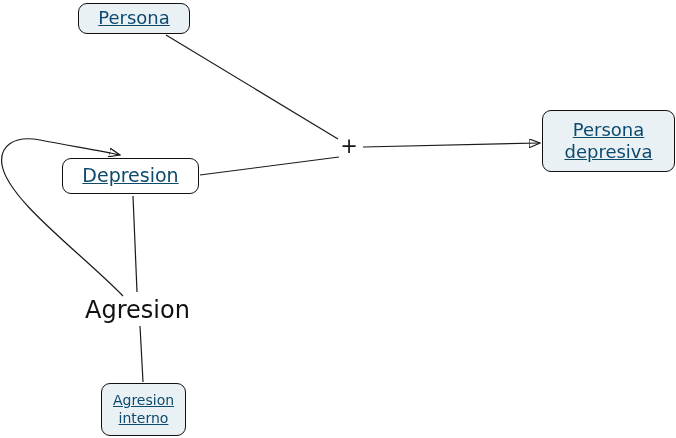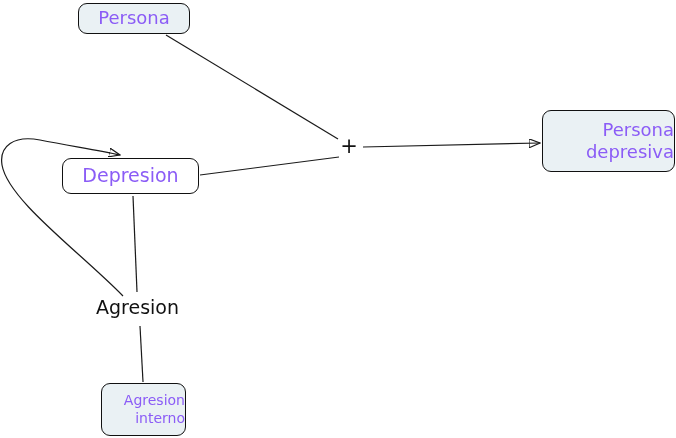--- a/index.html
+++ b/index.html
@@ -23,34 +23,35 @@
   }
   .node {
     position: absolute;
     box-sizing: border-box;
     border: 1.4px solid #111111;
     border-radius: 9px;
     background: #eaf1f4;
     display: flex;
     align-items: center;
     justify-content: center;
-    text-align: right;
-    color: #8b5cf6;
+    text-align: center;
+    color: #0c4a6e;
     cursor: default;
     line-height: 1.25;
+    text-decoration: underline;
   }
   .node-persona            { left: 78px;  top: 3px;   width: 112px; height: 31px; font-size: 18px; }
   .node-depresion          { left: 62px;  top: 158px; width: 137px; height: 36px; font-size: 19px; background: #ffffff; }
   .node-persona-depresiva  { left: 542px; top: 110px; width: 133px; height: 62px; font-size: 18px; }
   .node-dialogo-interno    { left: 101px; top: 383px; width: 85px;  height: 53px; font-size: 14px; }
   .label-agresion {
     position: absolute;
     left: 80px; top: 296px; width: 115px;
     text-align: center;
-    font-size: 19px;
+    font-size: 24px;
     color: #111111;
   }
   .plus-junction {
     position: absolute;
     left: 338px; top: 132px;
     width: 22px; height: 28px;
     display: flex; align-items: center; justify-content: center;
     font-size: 21px;
     color: #111111;
   }

